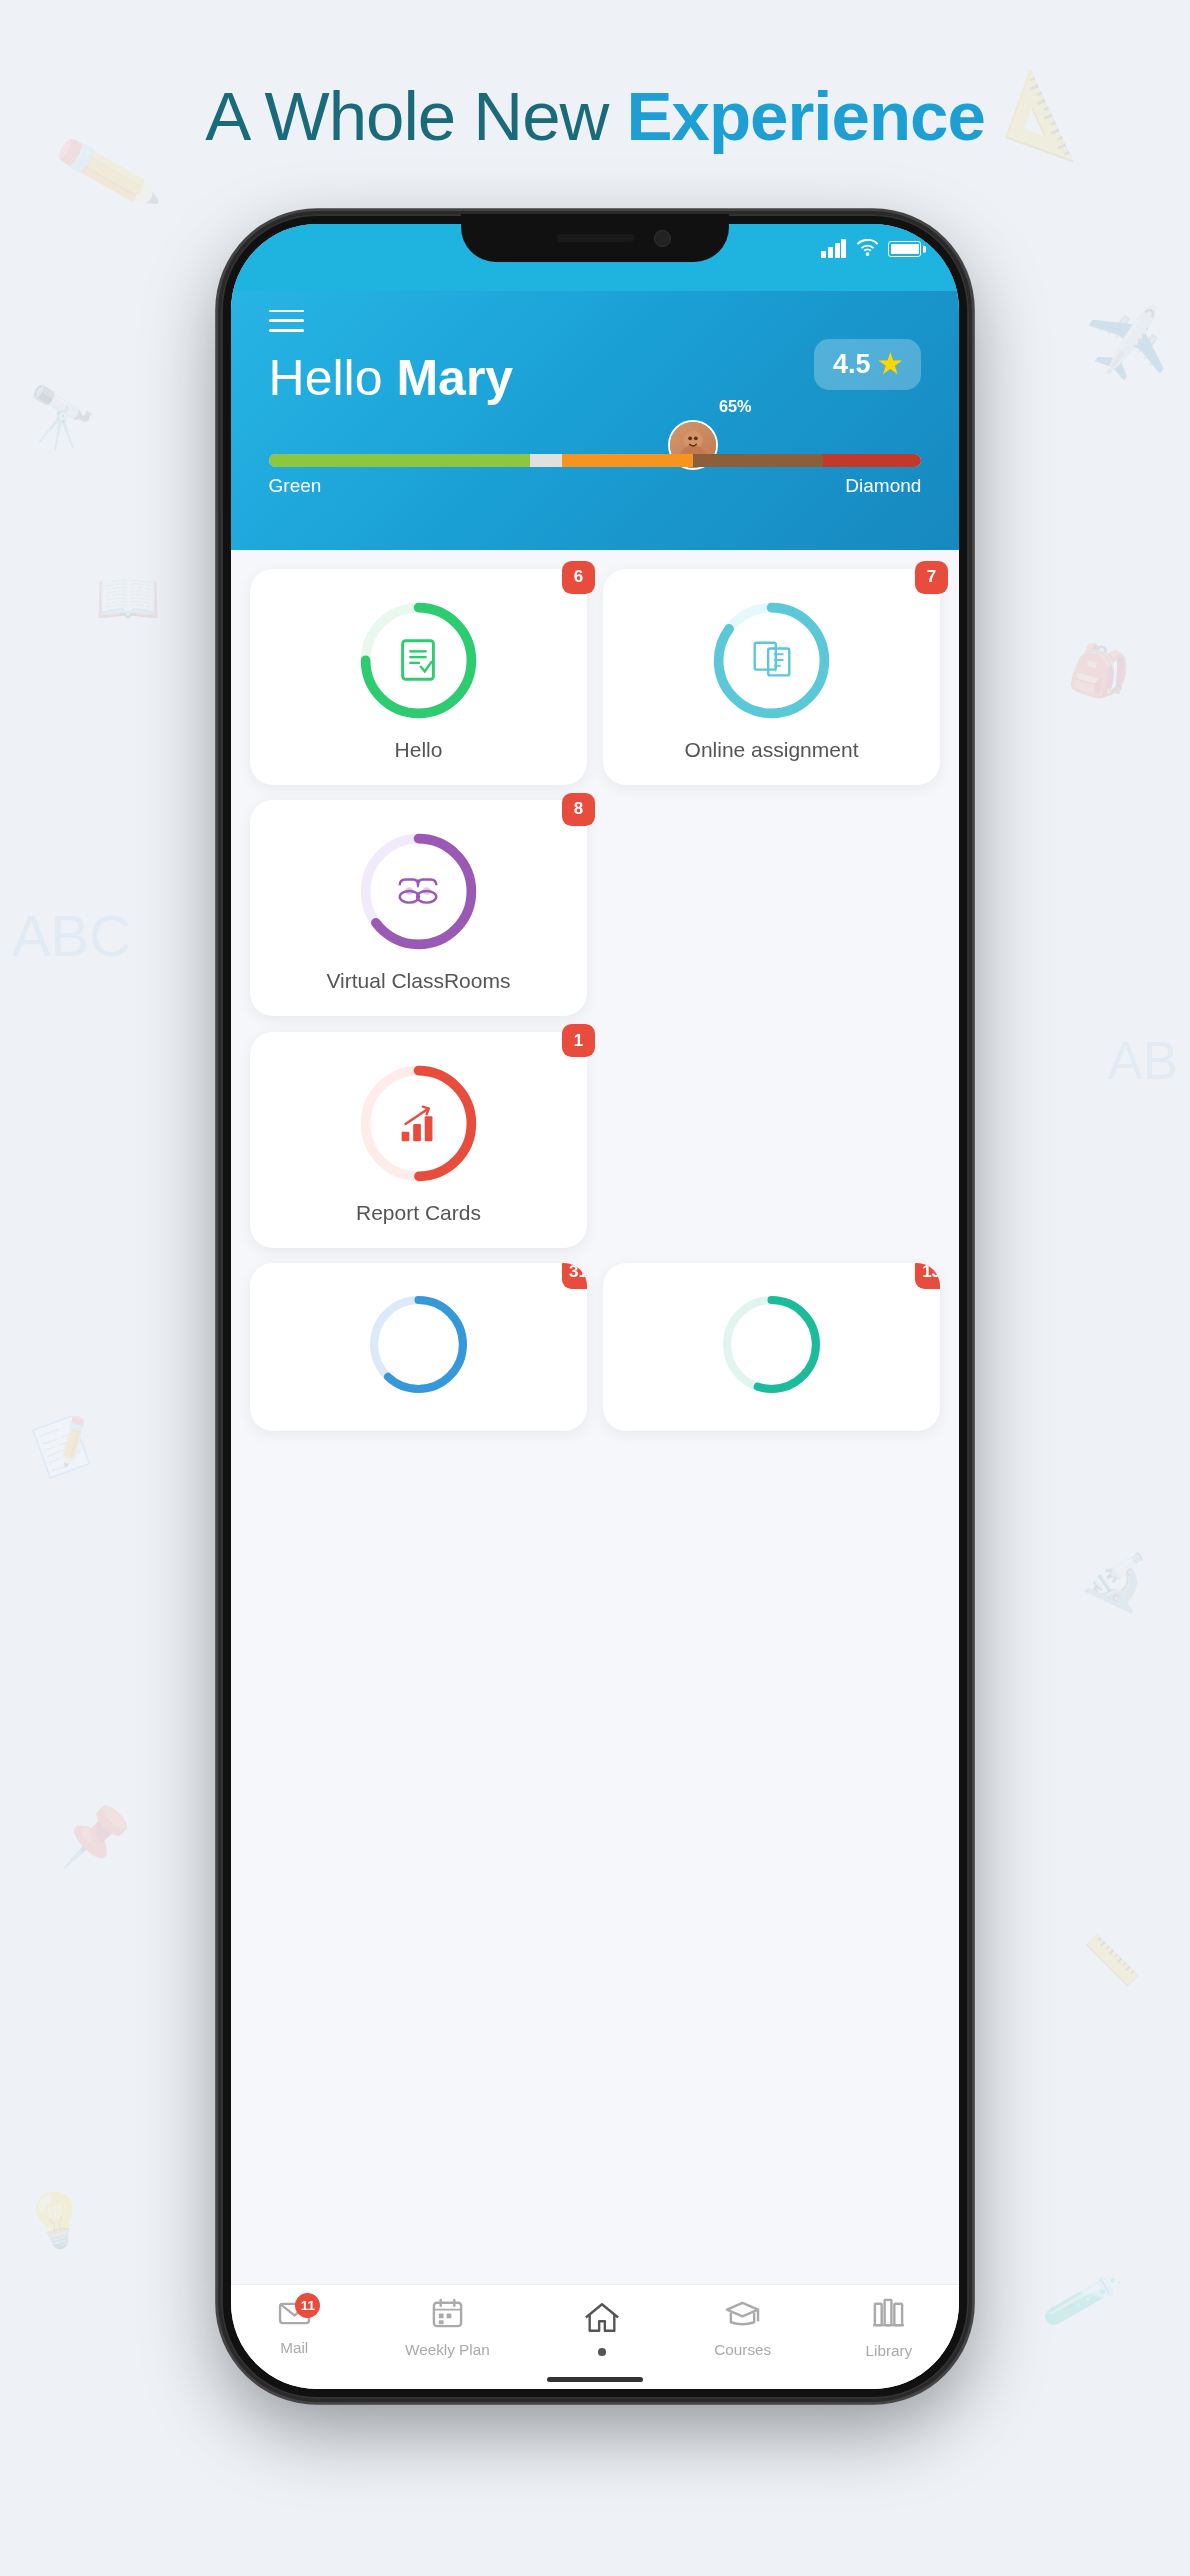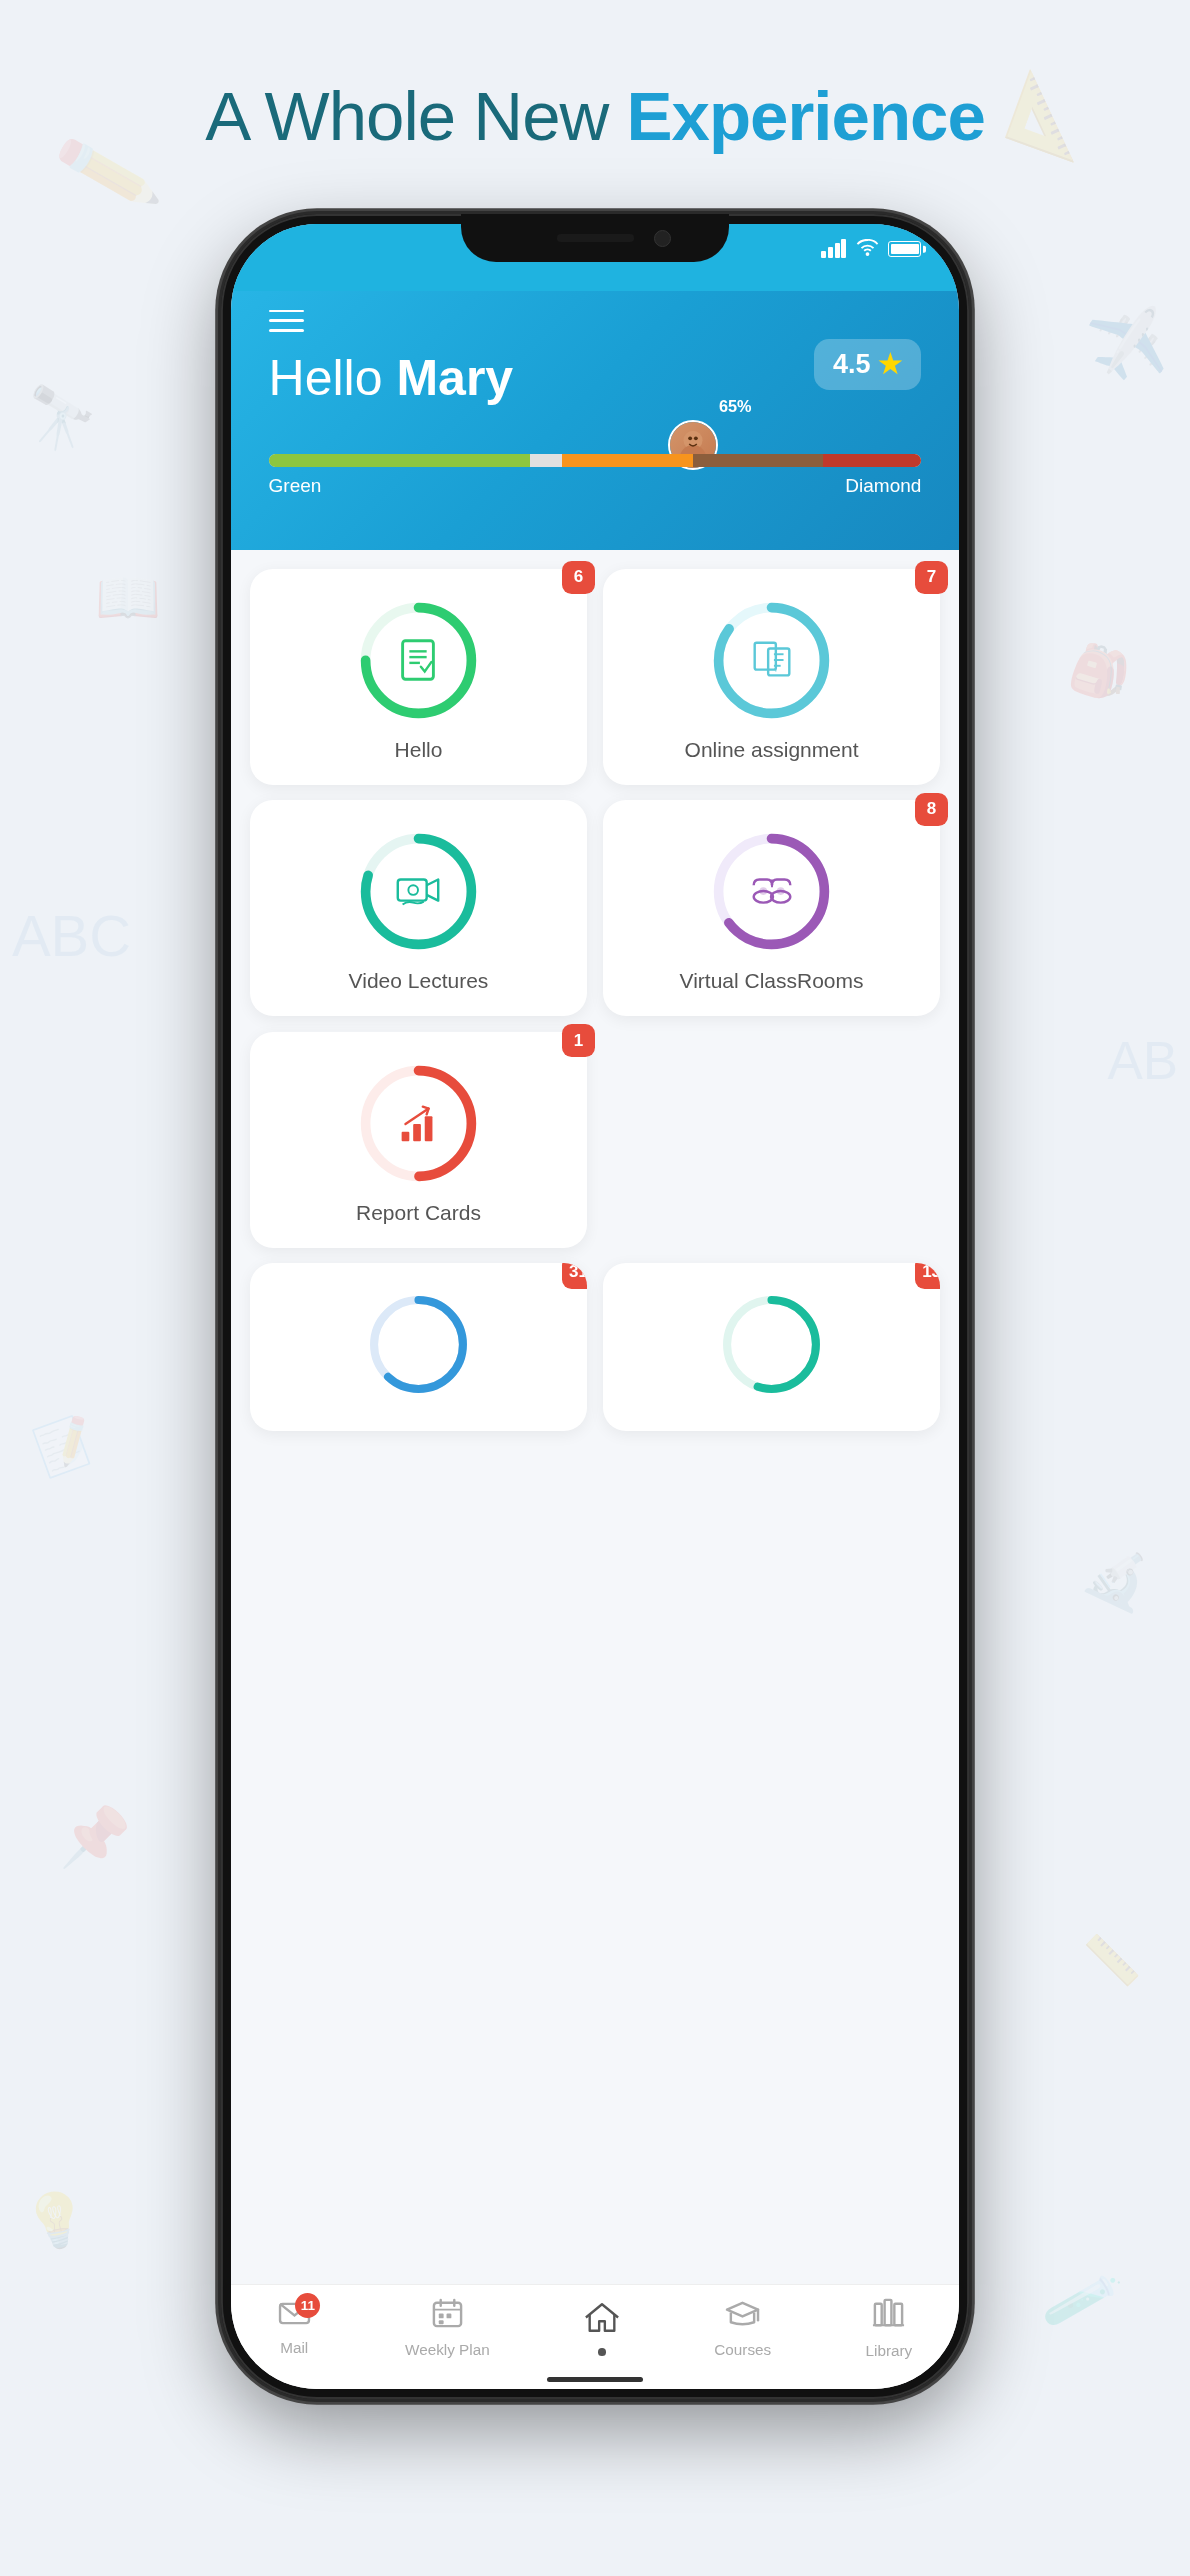--- a/index.html
+++ b/index.html
@@ -585,37 +585,20 @@
                 <line x1="30" y1="14" x2="30" y2="38" stroke="#5bc8d8" stroke-width="1"></line>
               </svg>
             </div>
           </div>
           <div class="card-label">Online assignment</div>
         </div>
       </div>
 
       <div class="grid-2">
 
-        <div class="card">
-          <div class="card-icon-wrap">
-            <svg class="circle-svg" viewBox="0 0 130 130">
-              <circle cx="65" cy="65" r="55" fill="none" stroke="#e5f5f2" stroke-width="10"></circle>
-              <circle cx="65" cy="65" r="55" fill="none" stroke="#1abc9c" stroke-width="10" stroke-dasharray="276 345" stroke-linecap="round" transform="rotate(-90 65 65)"></circle>
-            </svg>
-            <div class="icon-inner">
-              <svg width="52" height="52" viewBox="0 0 54 54">
-                <rect x="6" y="14" width="30" height="22" rx="3" fill="none" stroke="#1abc9c" stroke-width="2.5"></rect>
-                <polyline points="36,20 48,14 48,36 36,30" fill="none" stroke="#1abc9c" stroke-width="2.5" stroke-linejoin="round"></polyline>
-                <circle cx="22" cy="25" r="5" fill="none" stroke="#1abc9c" stroke-width="2"></circle>
-                <path d="M11 40 Q16 36 22 38 Q28 40 33 37" fill="none" stroke="#1abc9c" stroke-width="2"></path>
-              </svg>
-            </div>
-          </div>
-          <div class="card-label">Video Lectures</div>
-        </div>
 
         <div class="card">
           <div class="badge">8</div>
           <div class="card-icon-wrap">
             <svg class="circle-svg" viewBox="0 0 130 130">
               <circle cx="65" cy="65" r="55" fill="none" stroke="#f0eafa" stroke-width="10"></circle>
               <circle cx="65" cy="65" r="55" fill="none" stroke="#9b59b6" stroke-width="10" stroke-dasharray="224 345" stroke-linecap="round" transform="rotate(-90 65 65)"></circle>
             </svg>
             <div class="icon-inner">
               <svg width="52" height="52" viewBox="0 0 54 54">

